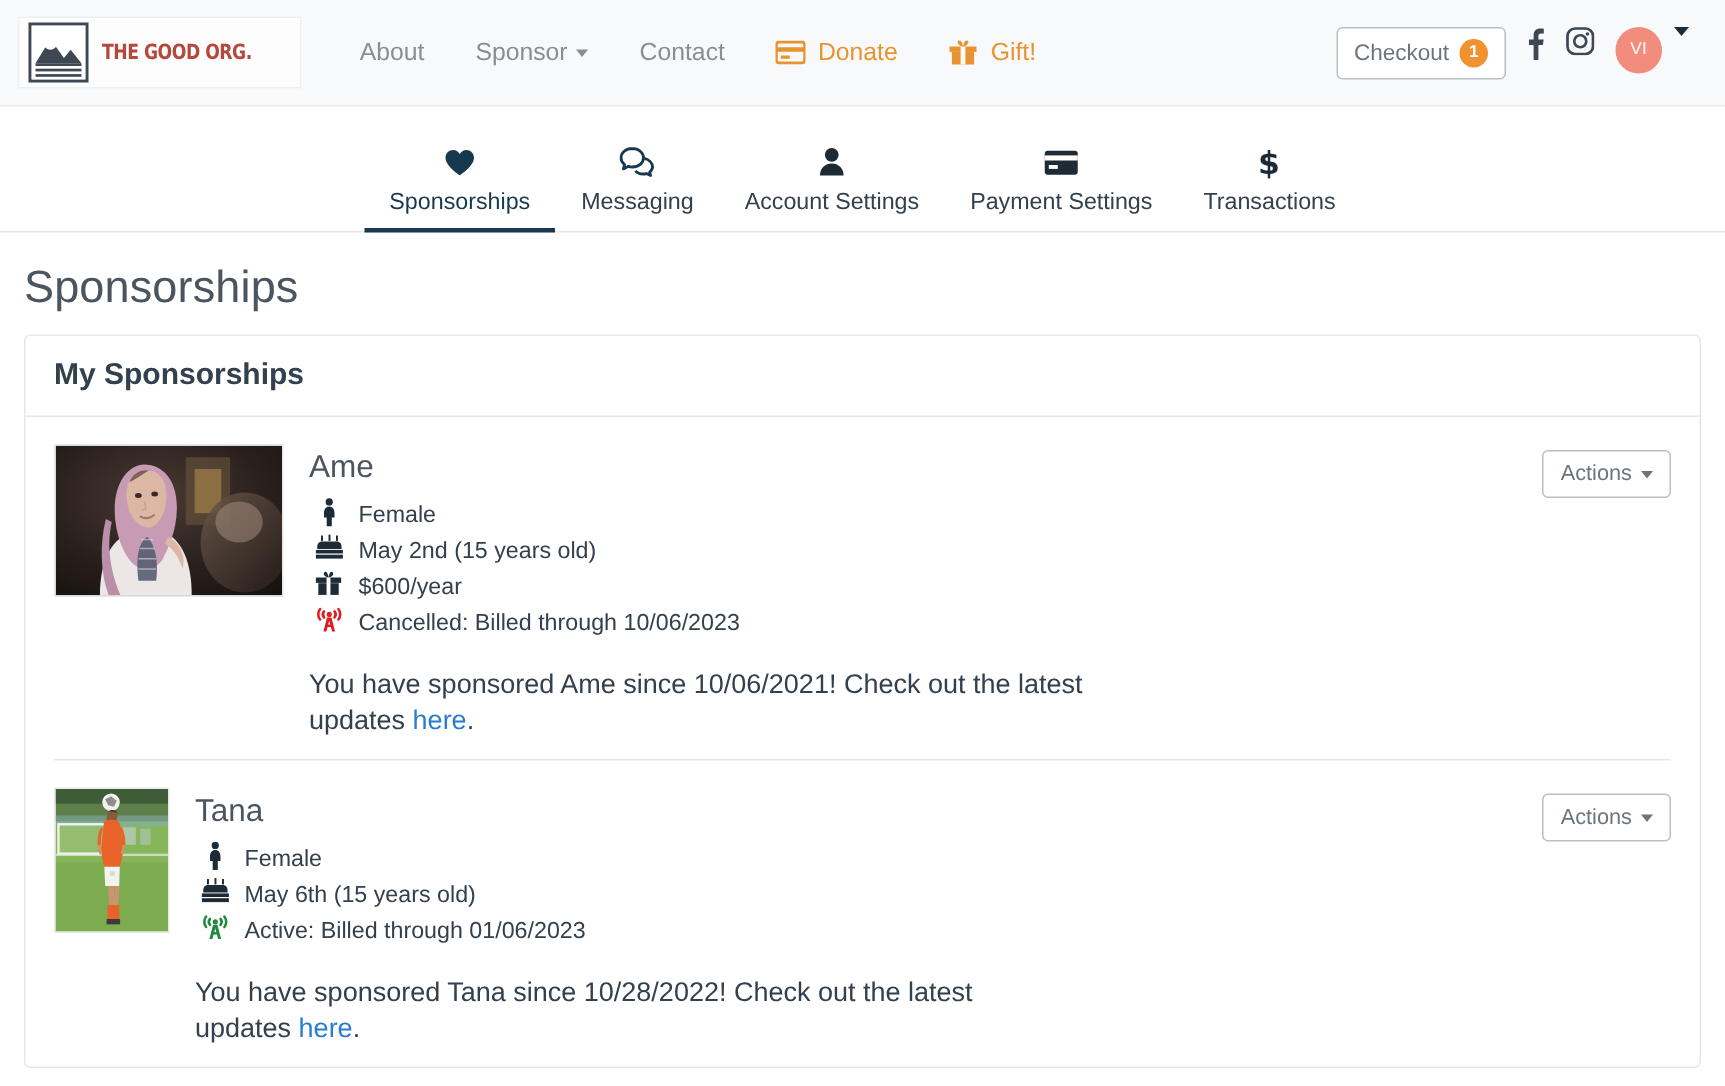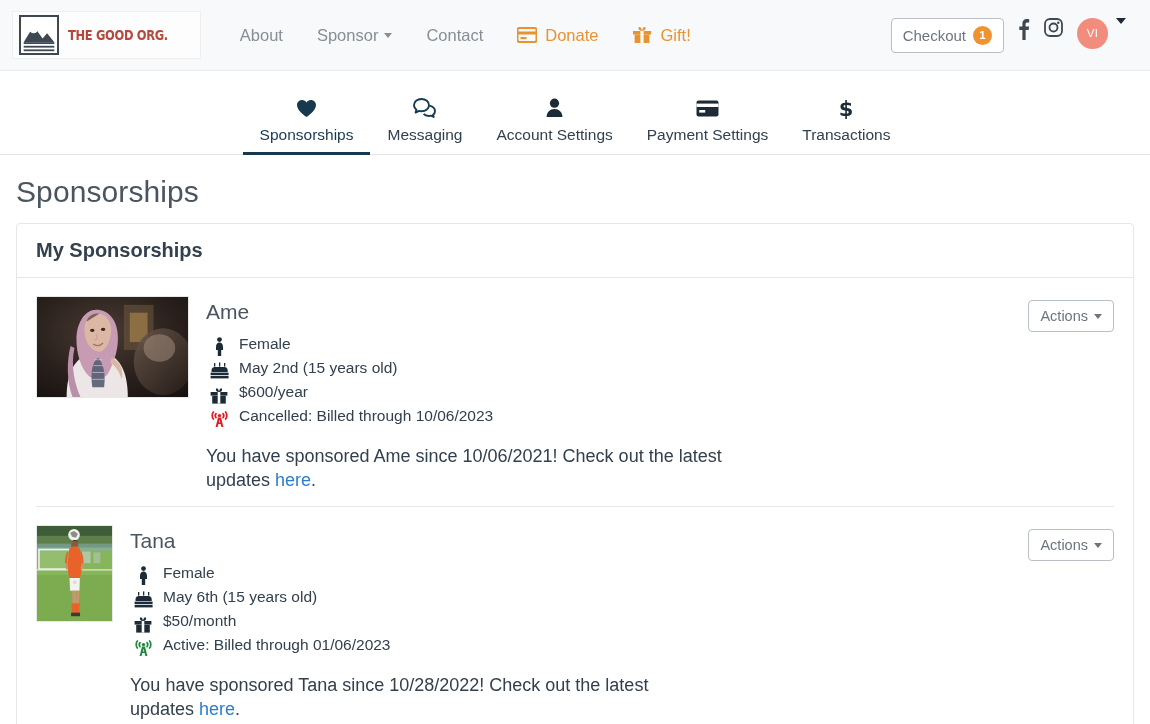--- a/index.html
+++ b/index.html
@@ -190,21 +190,21 @@
   .s-body { flex: 1 1 auto; min-width: 0; }
   .s-name {
     font-size: 21px;
     color: #4a5560;
     font-weight: normal;
     margin: 4px 0 8px 0;
   }
   .s-facts { list-style: none; margin: 0 0 0 2px; padding: 0; }
   .s-facts li {
     display: flex;
-    align-items: flex-end;
+    align-items: flex-start;
     font-size: 15.5px;
     line-height: 24px;
     color: #33404d;
     white-space: nowrap;
   }
   .s-facts li .fact-ico {
     width: 22px;
     display: inline-flex;
     justify-content: center;
     align-items: center;
@@ -538,32 +538,20 @@
                   <rect x="9" y="0.4" width="1.3" height="4.2" fill="#1d2b36"></rect>
                   <rect x="14" y="1" width="1.3" height="3.6" fill="#1d2b36"></rect>
                   <path d="M1.5 8.4 C1.5 6.2 3 5 5 5 L14.2 5 C16.2 5 17.7 6.2 17.7 8.4 L17.7 10 L1.5 10 Z" fill="#1d2b36"></path>
                   <rect x="0.6" y="10.6" width="18" height="2.4" fill="#1d2b36"></rect>
                   <rect x="0.6" y="13.8" width="18" height="2.6" fill="#1d2b36"></rect>
                 </svg>
               </span>
               <span>May 6th (15 years old)</span>
             </li>
 
-            <li>
-              <span class="fact-ico">
-                <svg width="18" height="17" viewBox="0 0 18 17">
-                  <path d="M9 5 C6.4 5 5 2.4 6.4 1.4 C7.9 0.4 8.7 3.2 9 5 Z" fill="#1d2b36"></path>
-                  <path d="M9 5 C11.6 5 13 2.4 11.6 1.4 C10.1 0.4 9.3 3.2 9 5 Z" fill="#1d2b36"></path>
-                  <rect x="0.6" y="5" width="16.8" height="3.6" fill="#1d2b36"></rect>
-                  <rect x="2.2" y="8.8" width="13.6" height="7.8" fill="#1d2b36"></rect>
-                  <rect x="7.7" y="5" width="2.6" height="11.6" fill="#ffffff"></rect>
-                </svg>
-              </span>
-              <span>$50/month</span>
-            </li>
 
             <li>
               <span class="fact-ico">
                 <svg width="19" height="18" viewBox="0 0 19 18">
                   <path d="M3.4 2 C1.8 3.8 1.8 7.2 3.4 9" fill="none" stroke="#1d8a3c" stroke-width="1.7" stroke-linecap="round"></path>
                   <path d="M6 3.6 C5 4.8 5 6.4 6 7.6" fill="none" stroke="#1d8a3c" stroke-width="1.7" stroke-linecap="round"></path>
                   <path d="M15.6 2 C17.2 3.8 17.2 7.2 15.6 9" fill="none" stroke="#1d8a3c" stroke-width="1.7" stroke-linecap="round"></path>
                   <path d="M13 3.6 C14 4.8 14 6.4 13 7.6" fill="none" stroke="#1d8a3c" stroke-width="1.7" stroke-linecap="round"></path>
                   <circle cx="9.5" cy="5.6" r="1.7" fill="#1d8a3c"></circle>
                   <path d="M8 7.6 L5.6 17 L7.6 17 L9.5 9.8 L11.4 17 L13.4 17 L11 7.6 Z" fill="#1d8a3c"></path>

